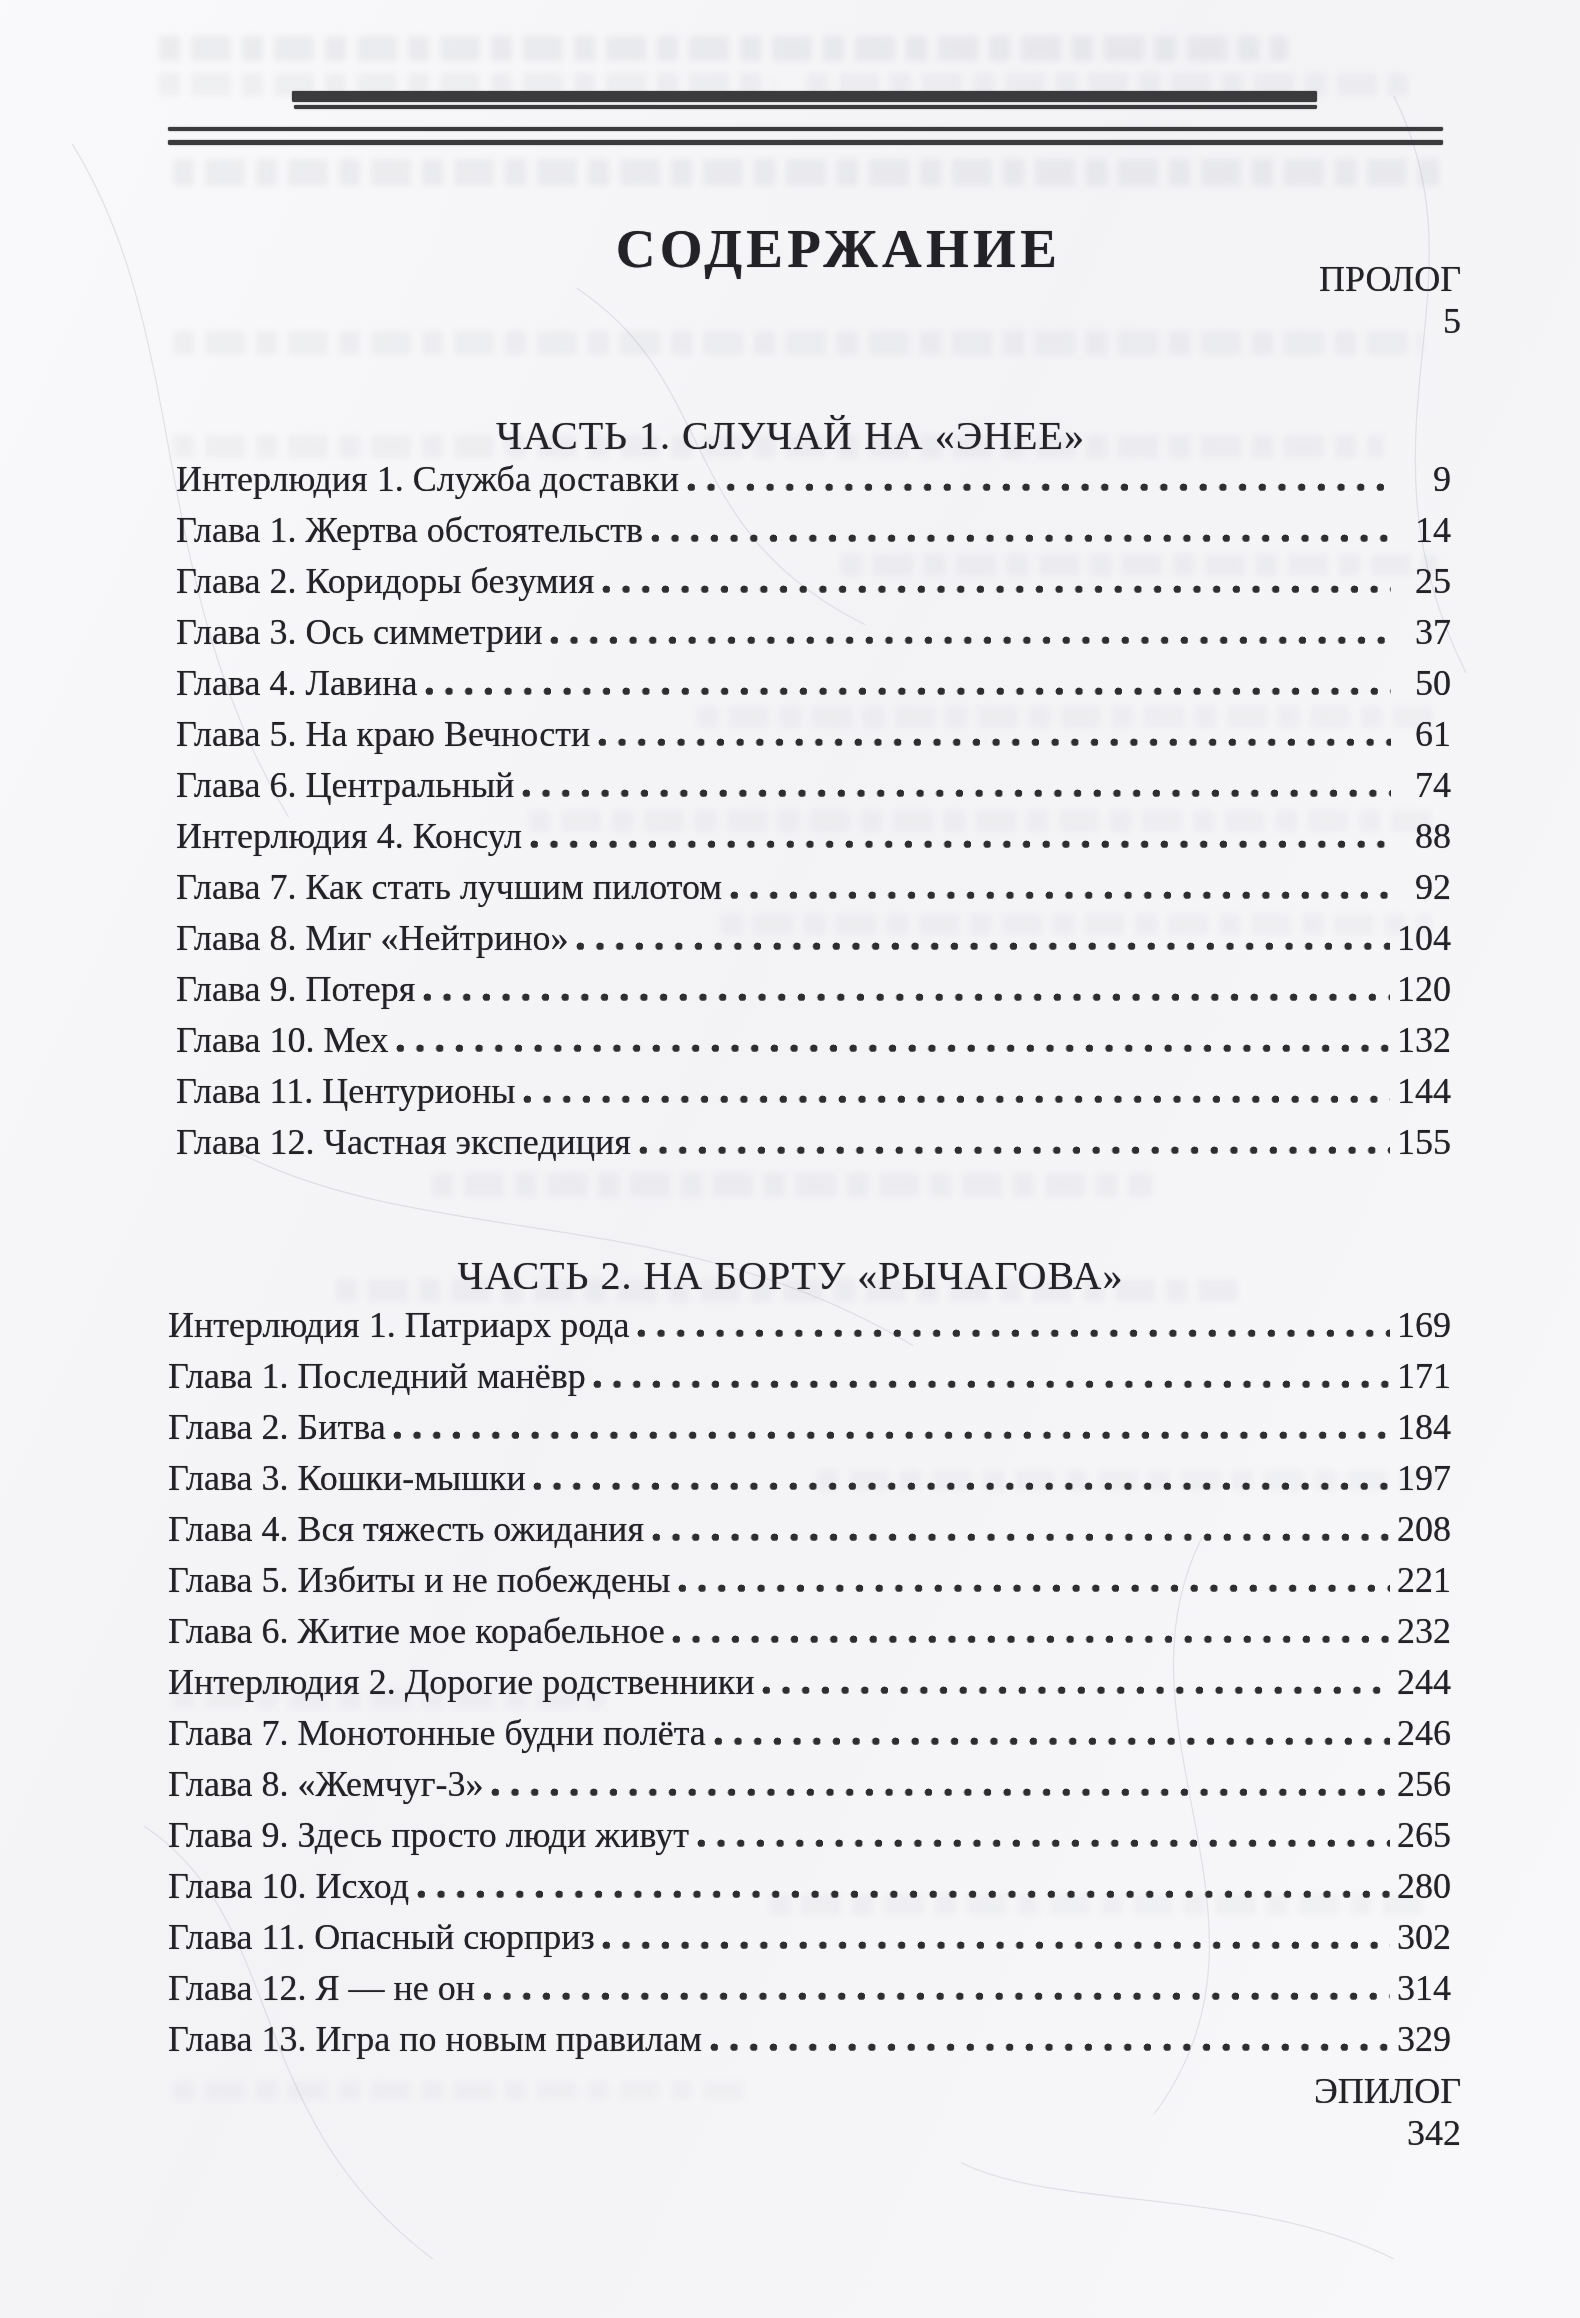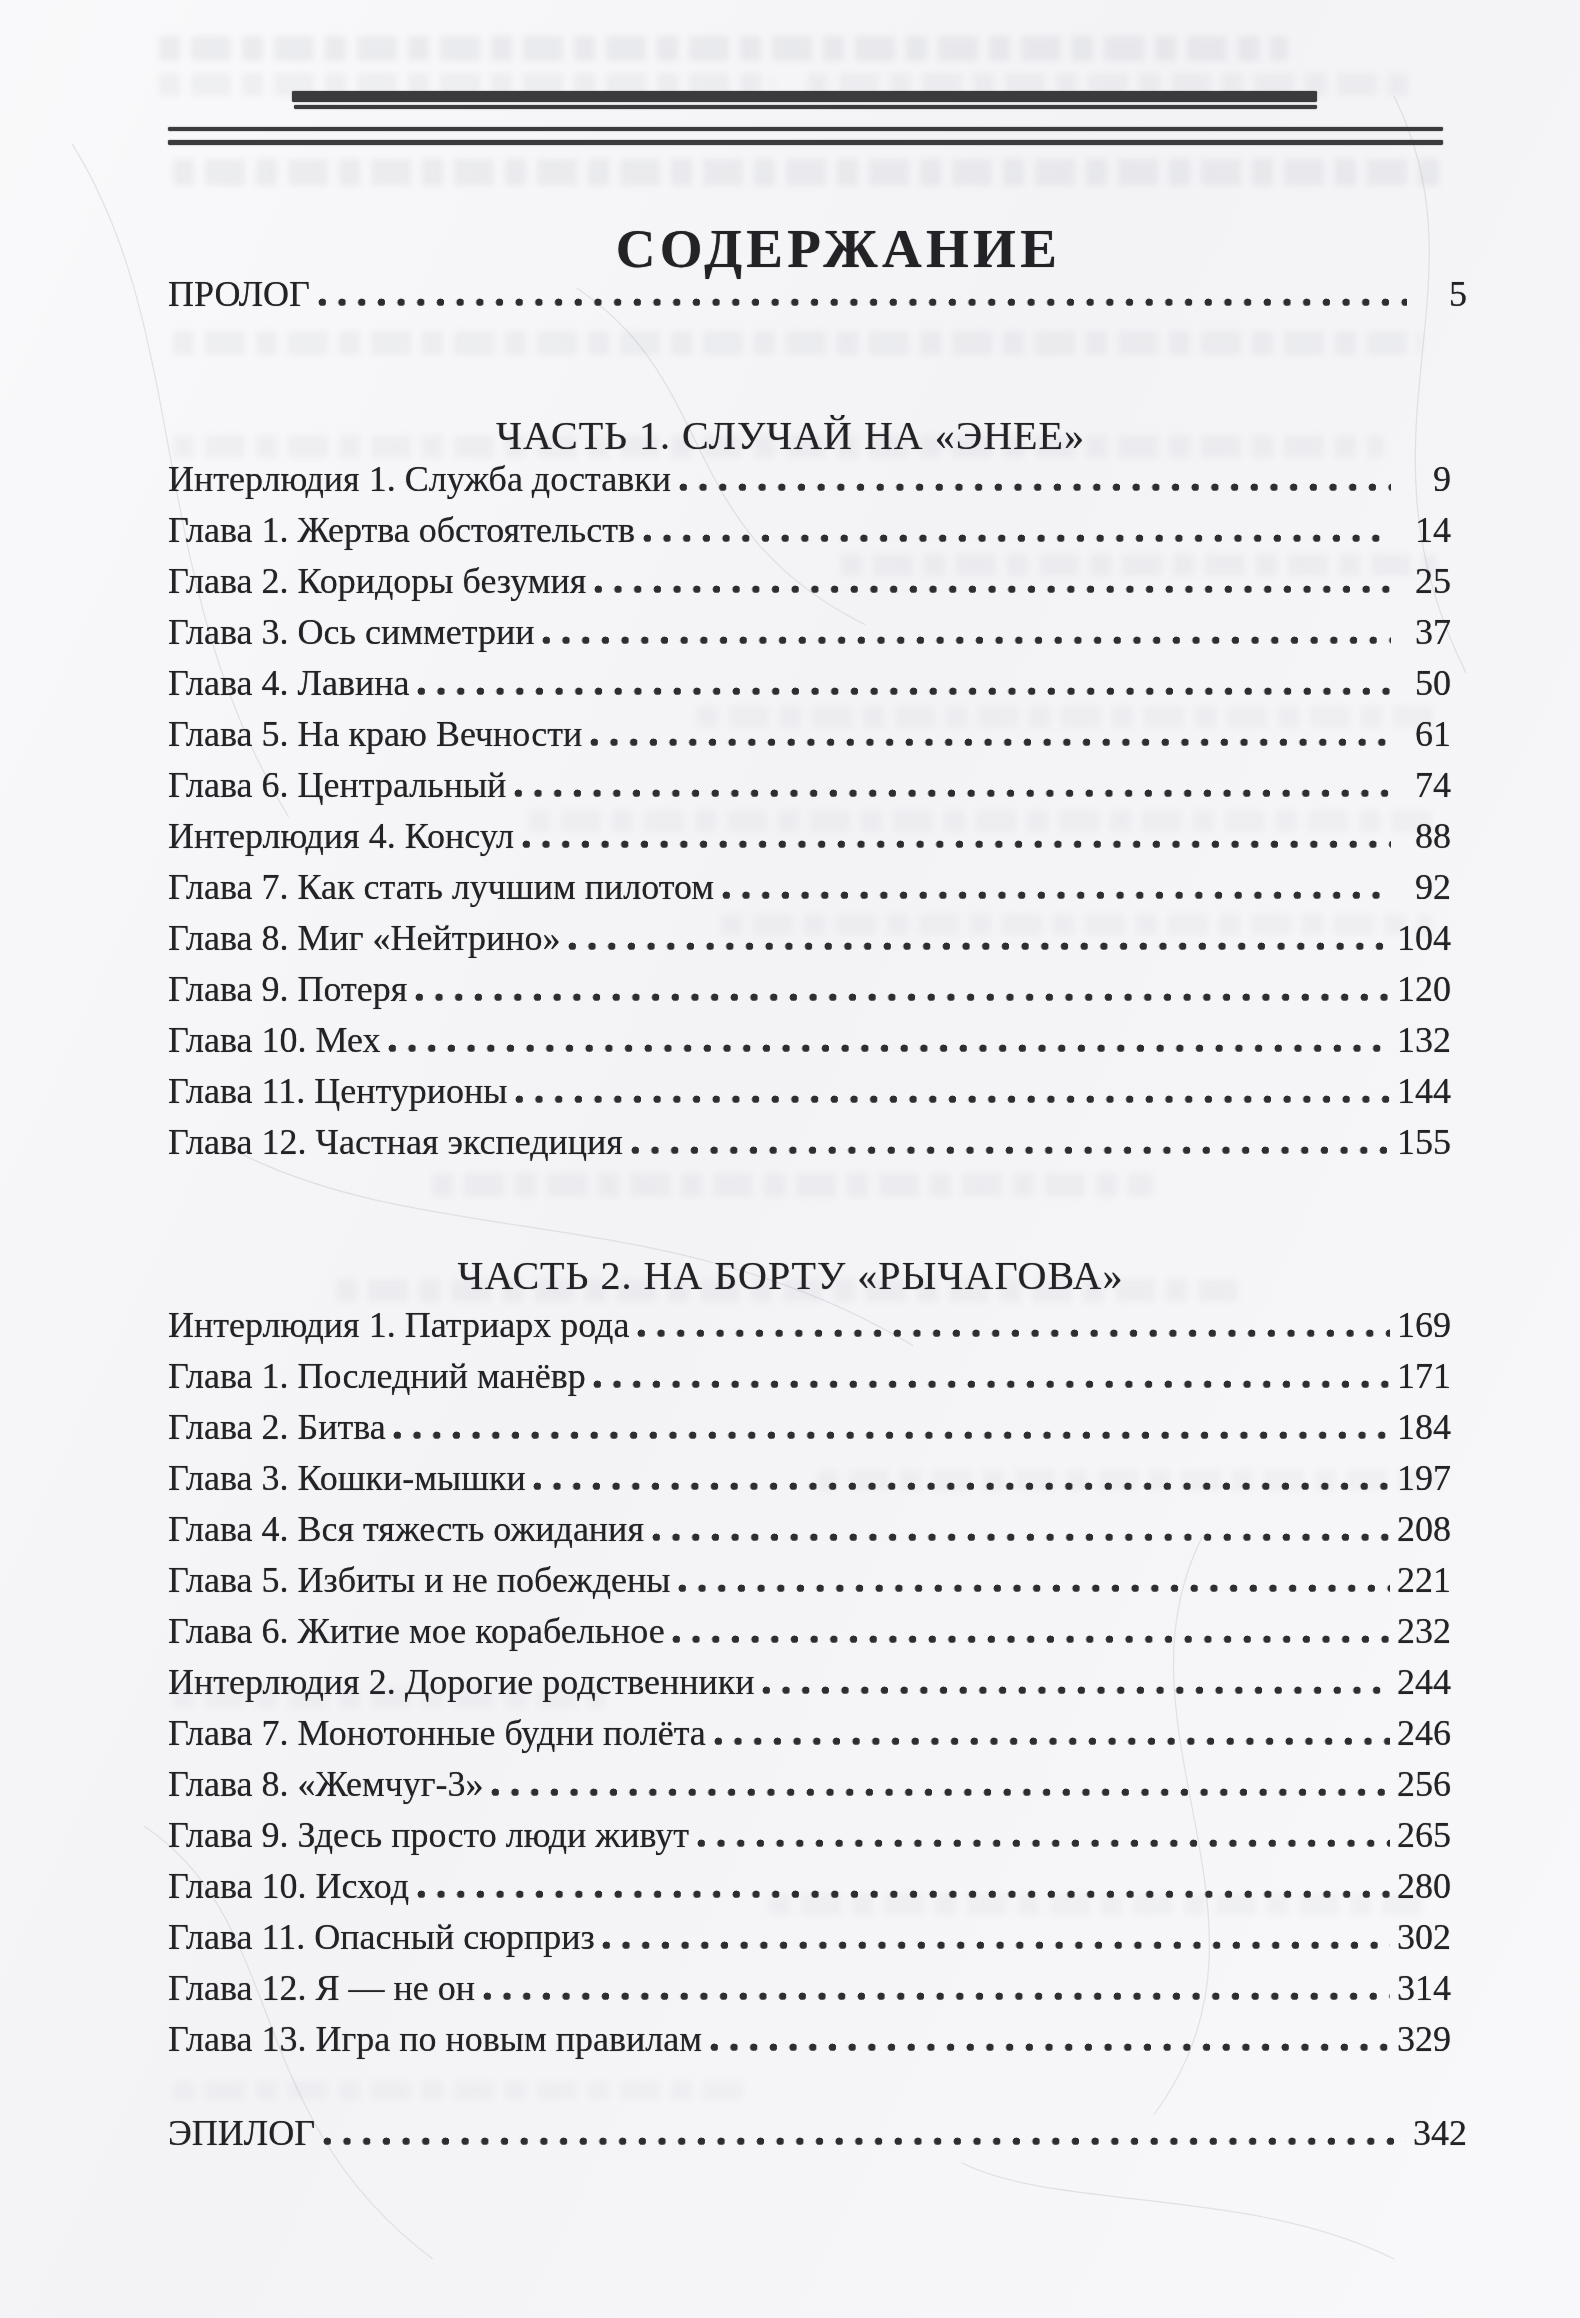--- a/index.html
+++ b/index.html
@@ -29,35 +29,35 @@
   }
   .part-heading{
     position:absolute;left:0;width:100%;text-align:center;
     font-size:40px;font-weight:normal;line-height:1;letter-spacing:1px;
     text-shadow:0 0 1px rgba(30,30,35,.5);
   }
   #part1-heading{top:383px;}
   #part2-heading{top:1223px;}
 
   .rows{position:absolute;left:168px;right:130px;}
-  #part1-rows{top:446px;}
+  #part1-rows{top:446px;margin-left:8px;}
   #part2-rows{top:1292px;}
   .row{
     display:flex;align-items:flex-end;height:51px;
     font-size:36px;line-height:1;
     text-shadow:0 0 0.8px rgba(30,30,35,.65);
   }
   .row .label{white-space:nowrap;}
   .row .dots{
     flex:1;height:8.6px;margin:0 6.7px 5.8px 7.7px;
     background-image:radial-gradient(circle at 4.3px 4.3px,#2e2e31 3.6px,rgba(0,0,0,0) 4px);
     background-size:19.7px 8.6px;background-repeat:repeat-x;background-position:left center;
   }
   .row .num{white-space:nowrap;min-width:53px;text-align:right;}
-  .single-row{position:absolute;left:168px;right:114px;}
+  .single-row{position:absolute;left:168px;right:120px;flex-direction:column;}
   #prologue-row{top:261px;}
   #epilogue-row{top:2100px;justify-content:flex-end;}
 
   
   .ghost{
     position:absolute;
     background:repeating-linear-gradient(90deg, rgba(110,115,128,.85) 0 21px, rgba(110,115,128,0) 21px 32px, rgba(110,115,128,.8) 32px 72px, rgba(110,115,128,0) 72px 83px);
     filter:blur(3.4px);
     border-radius:3.8px;
   }

